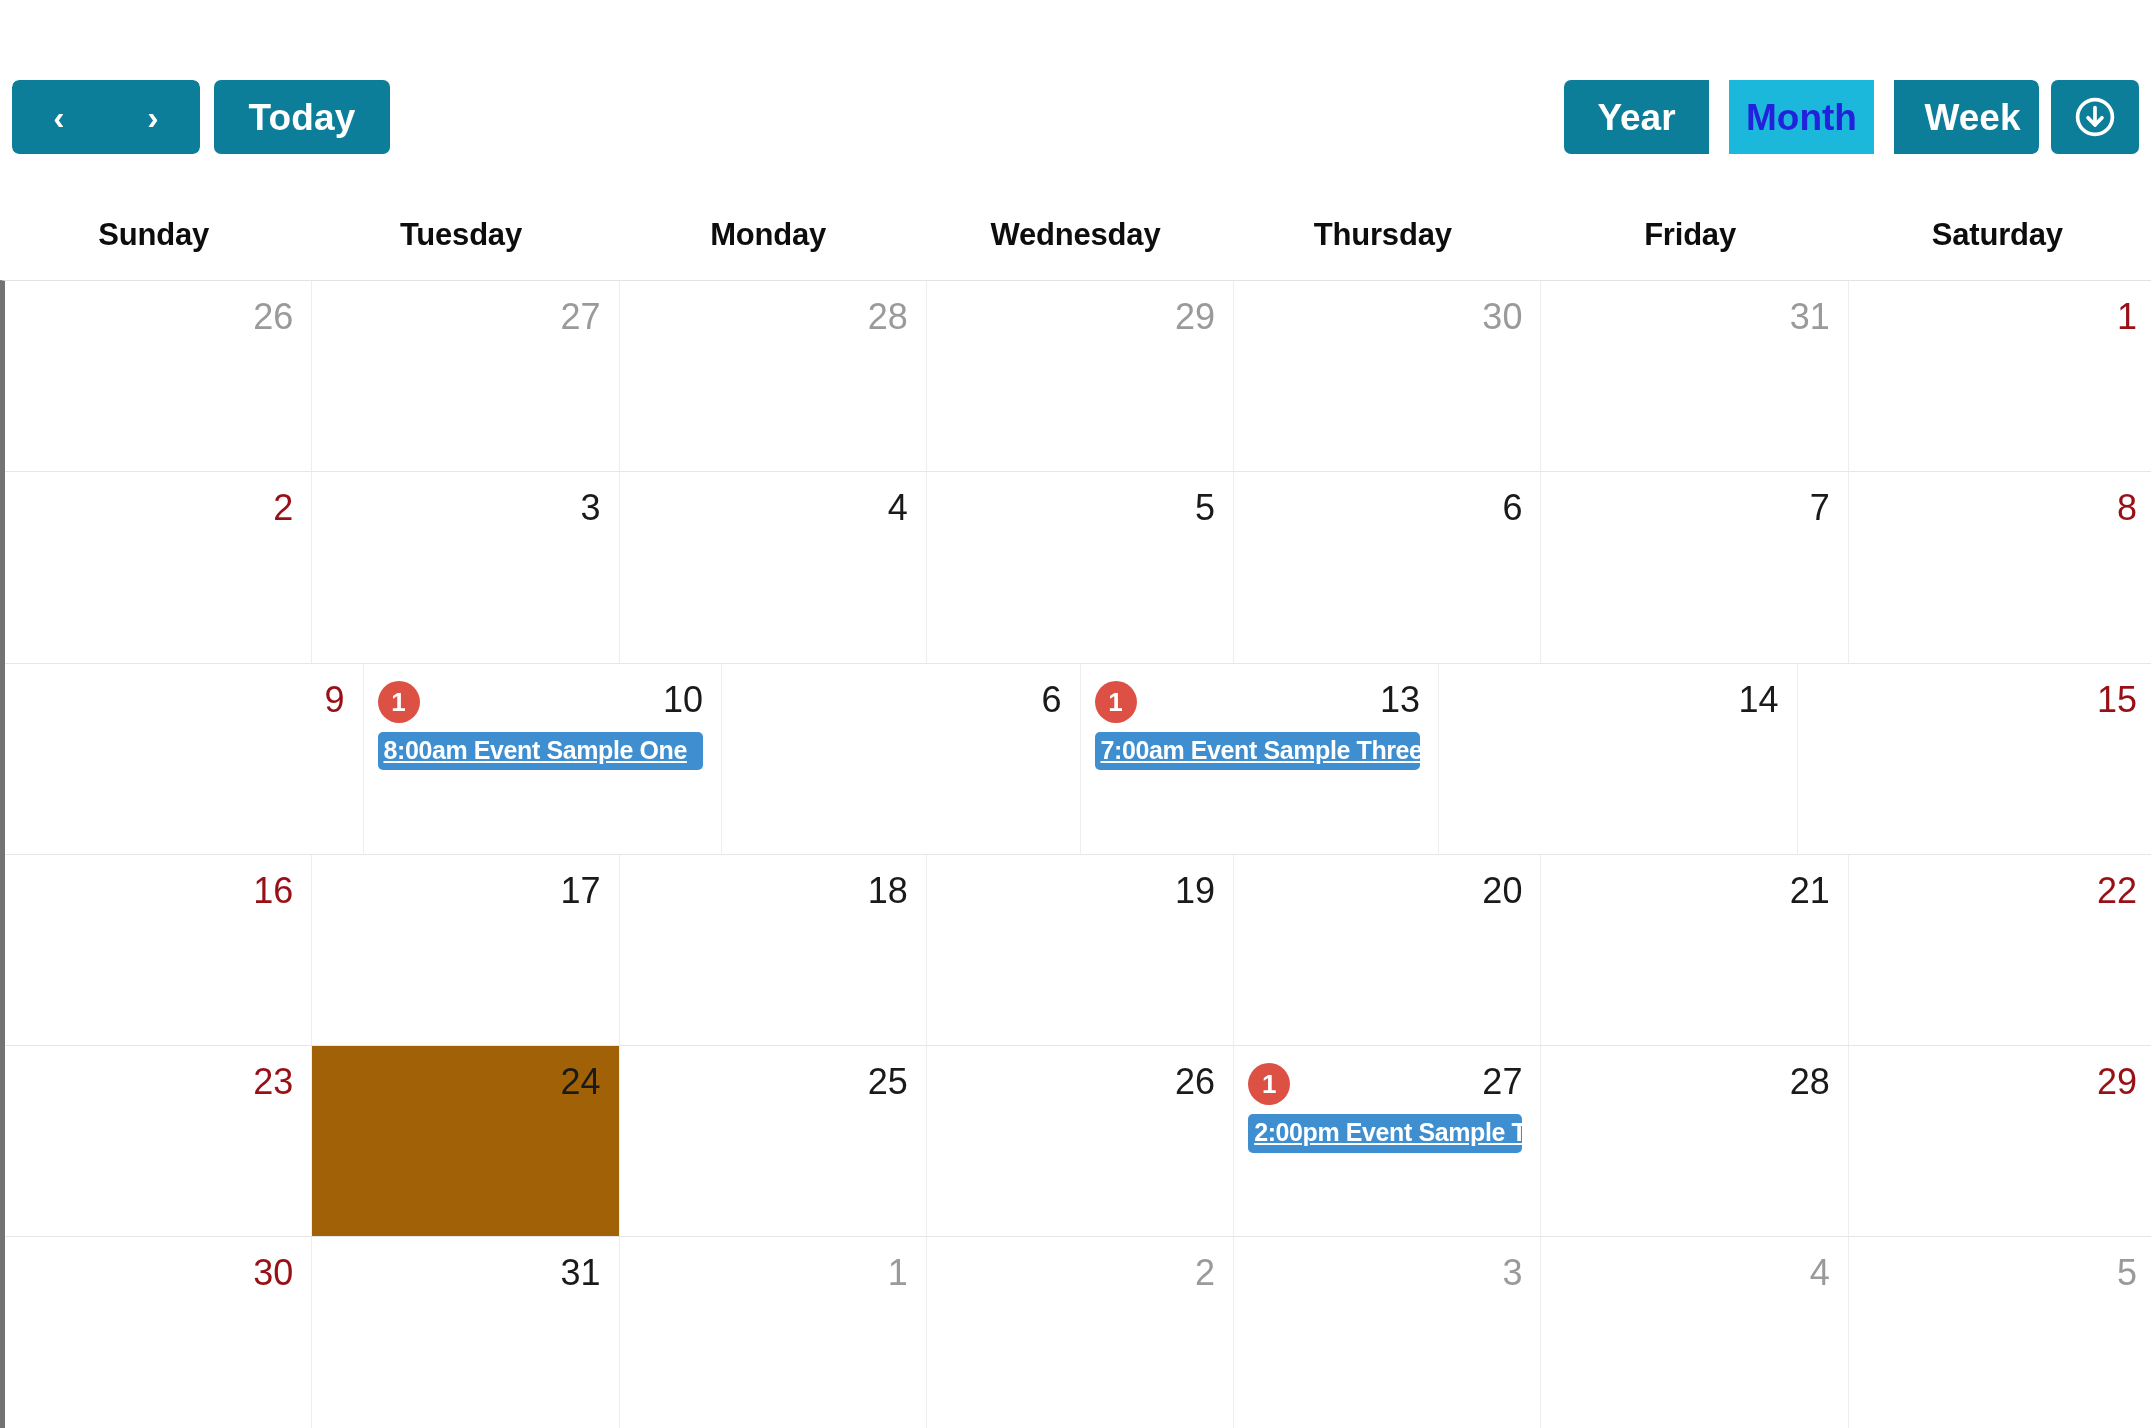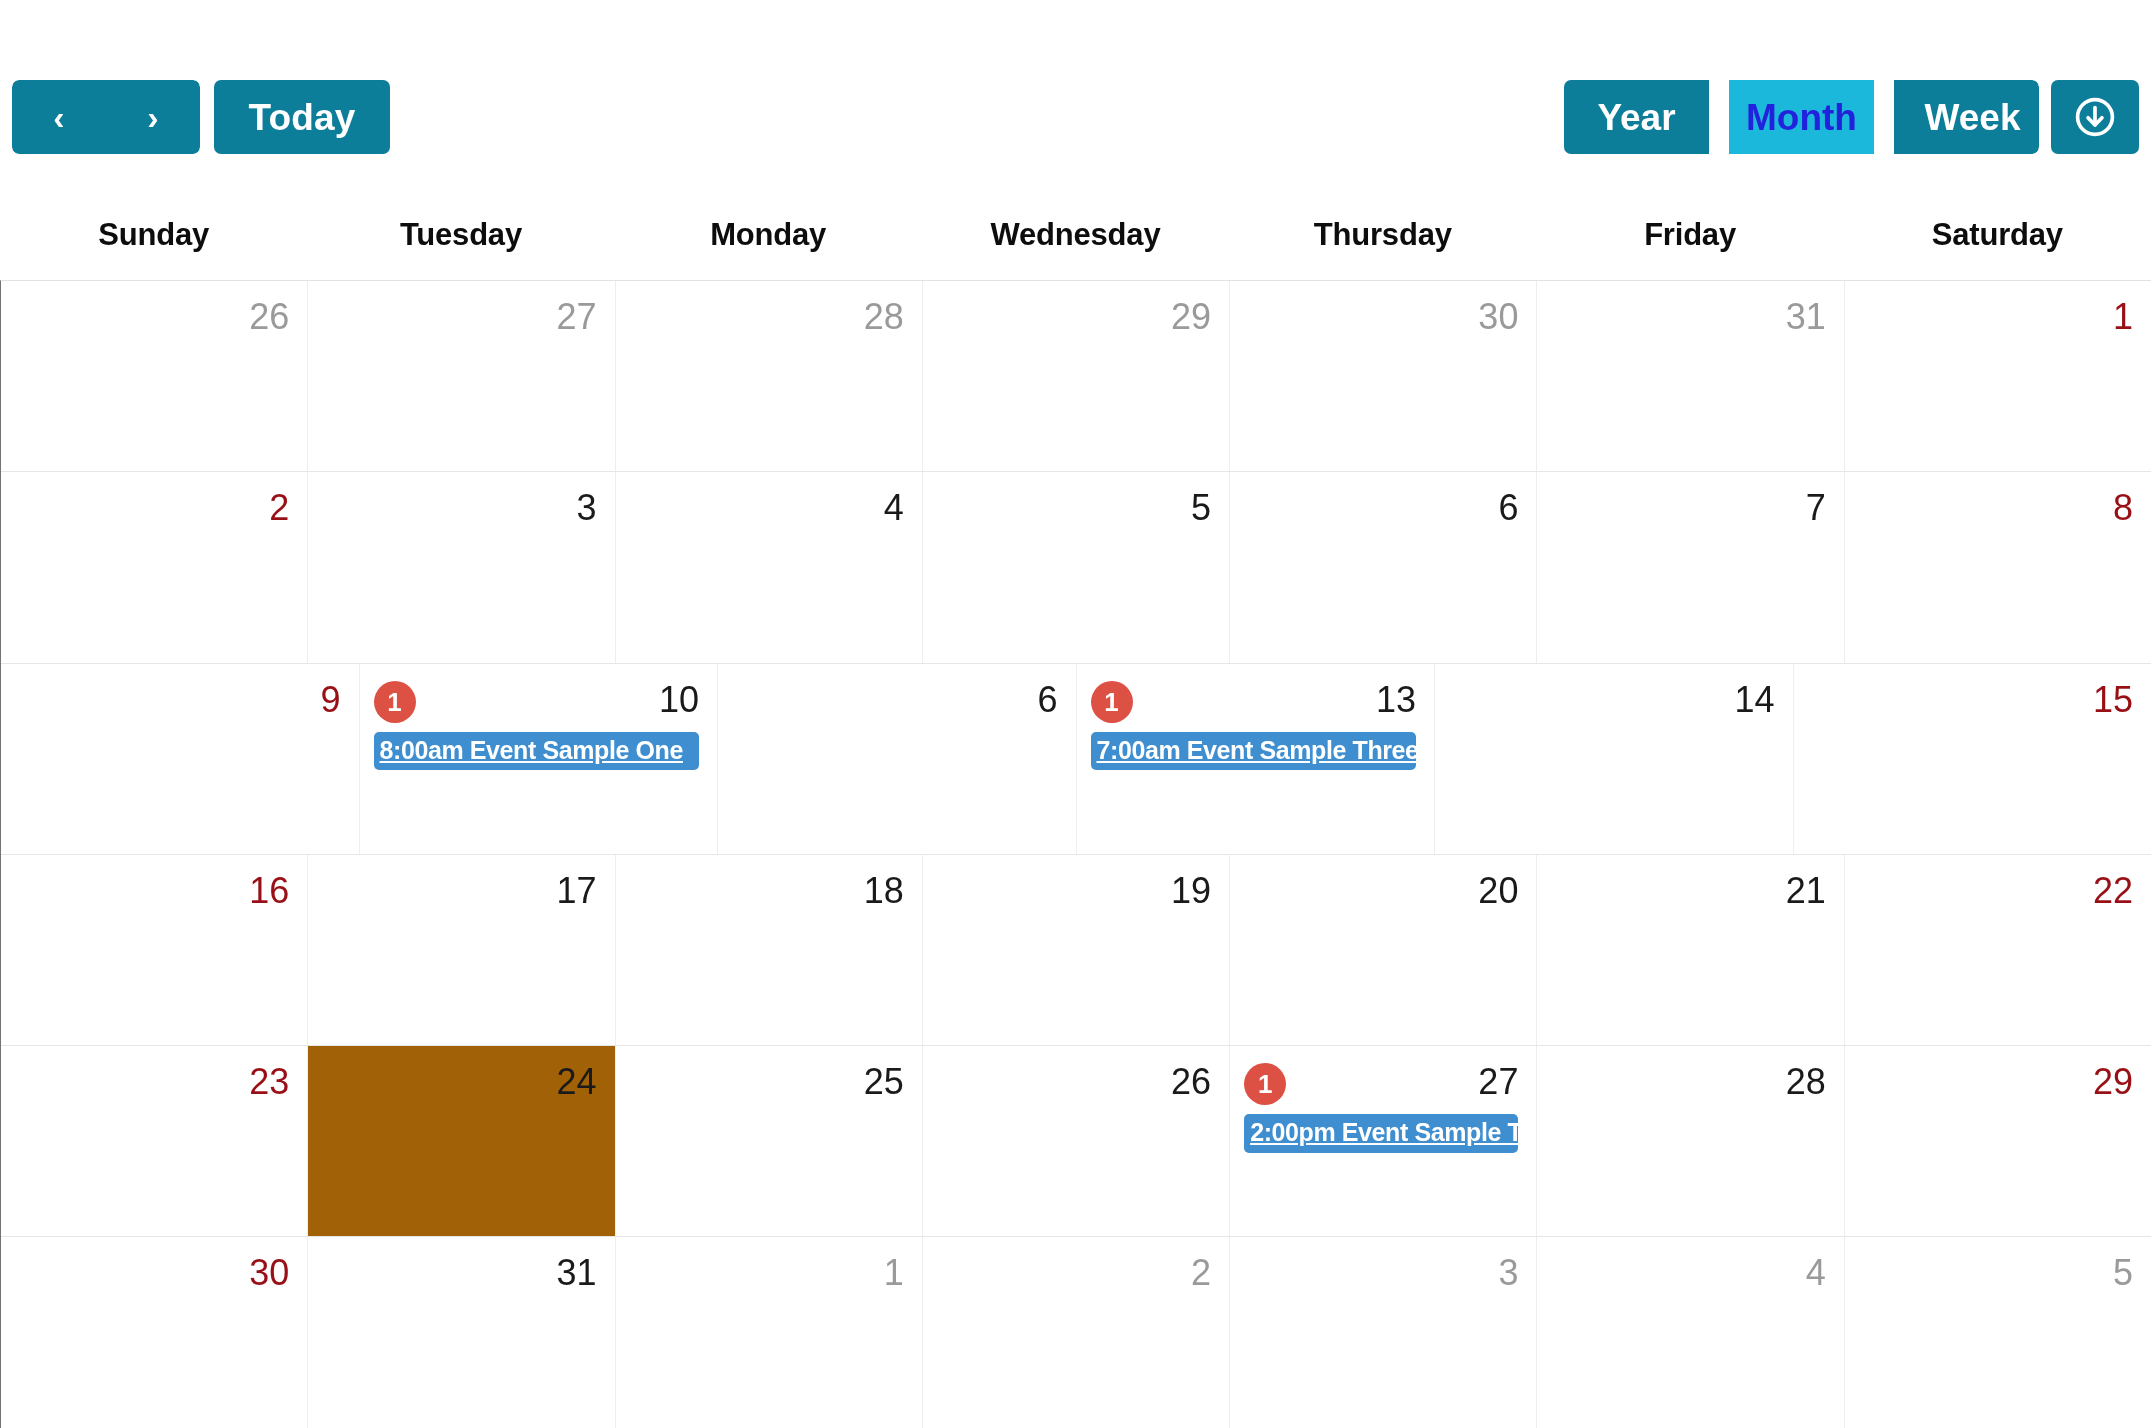--- a/index.html
+++ b/index.html
@@ -121,21 +121,21 @@
   }
 
   
   .grid {
     position: absolute;
     top: 280px;
     left: 0;
     width: 2151px;
     height: 1148px;
     border-top: 1px solid #e2e2e2;
-    border-left: 1px solid #737373;
+    border-left: 5px solid #737373;
   }
   .week-row {
     display: flex;
     width: 2151px;
     height: 191.3px;
     border-bottom: 1px solid #e6e6e6;
   }
   .day-cell {
     flex: 1 1 0;
     position: relative;

